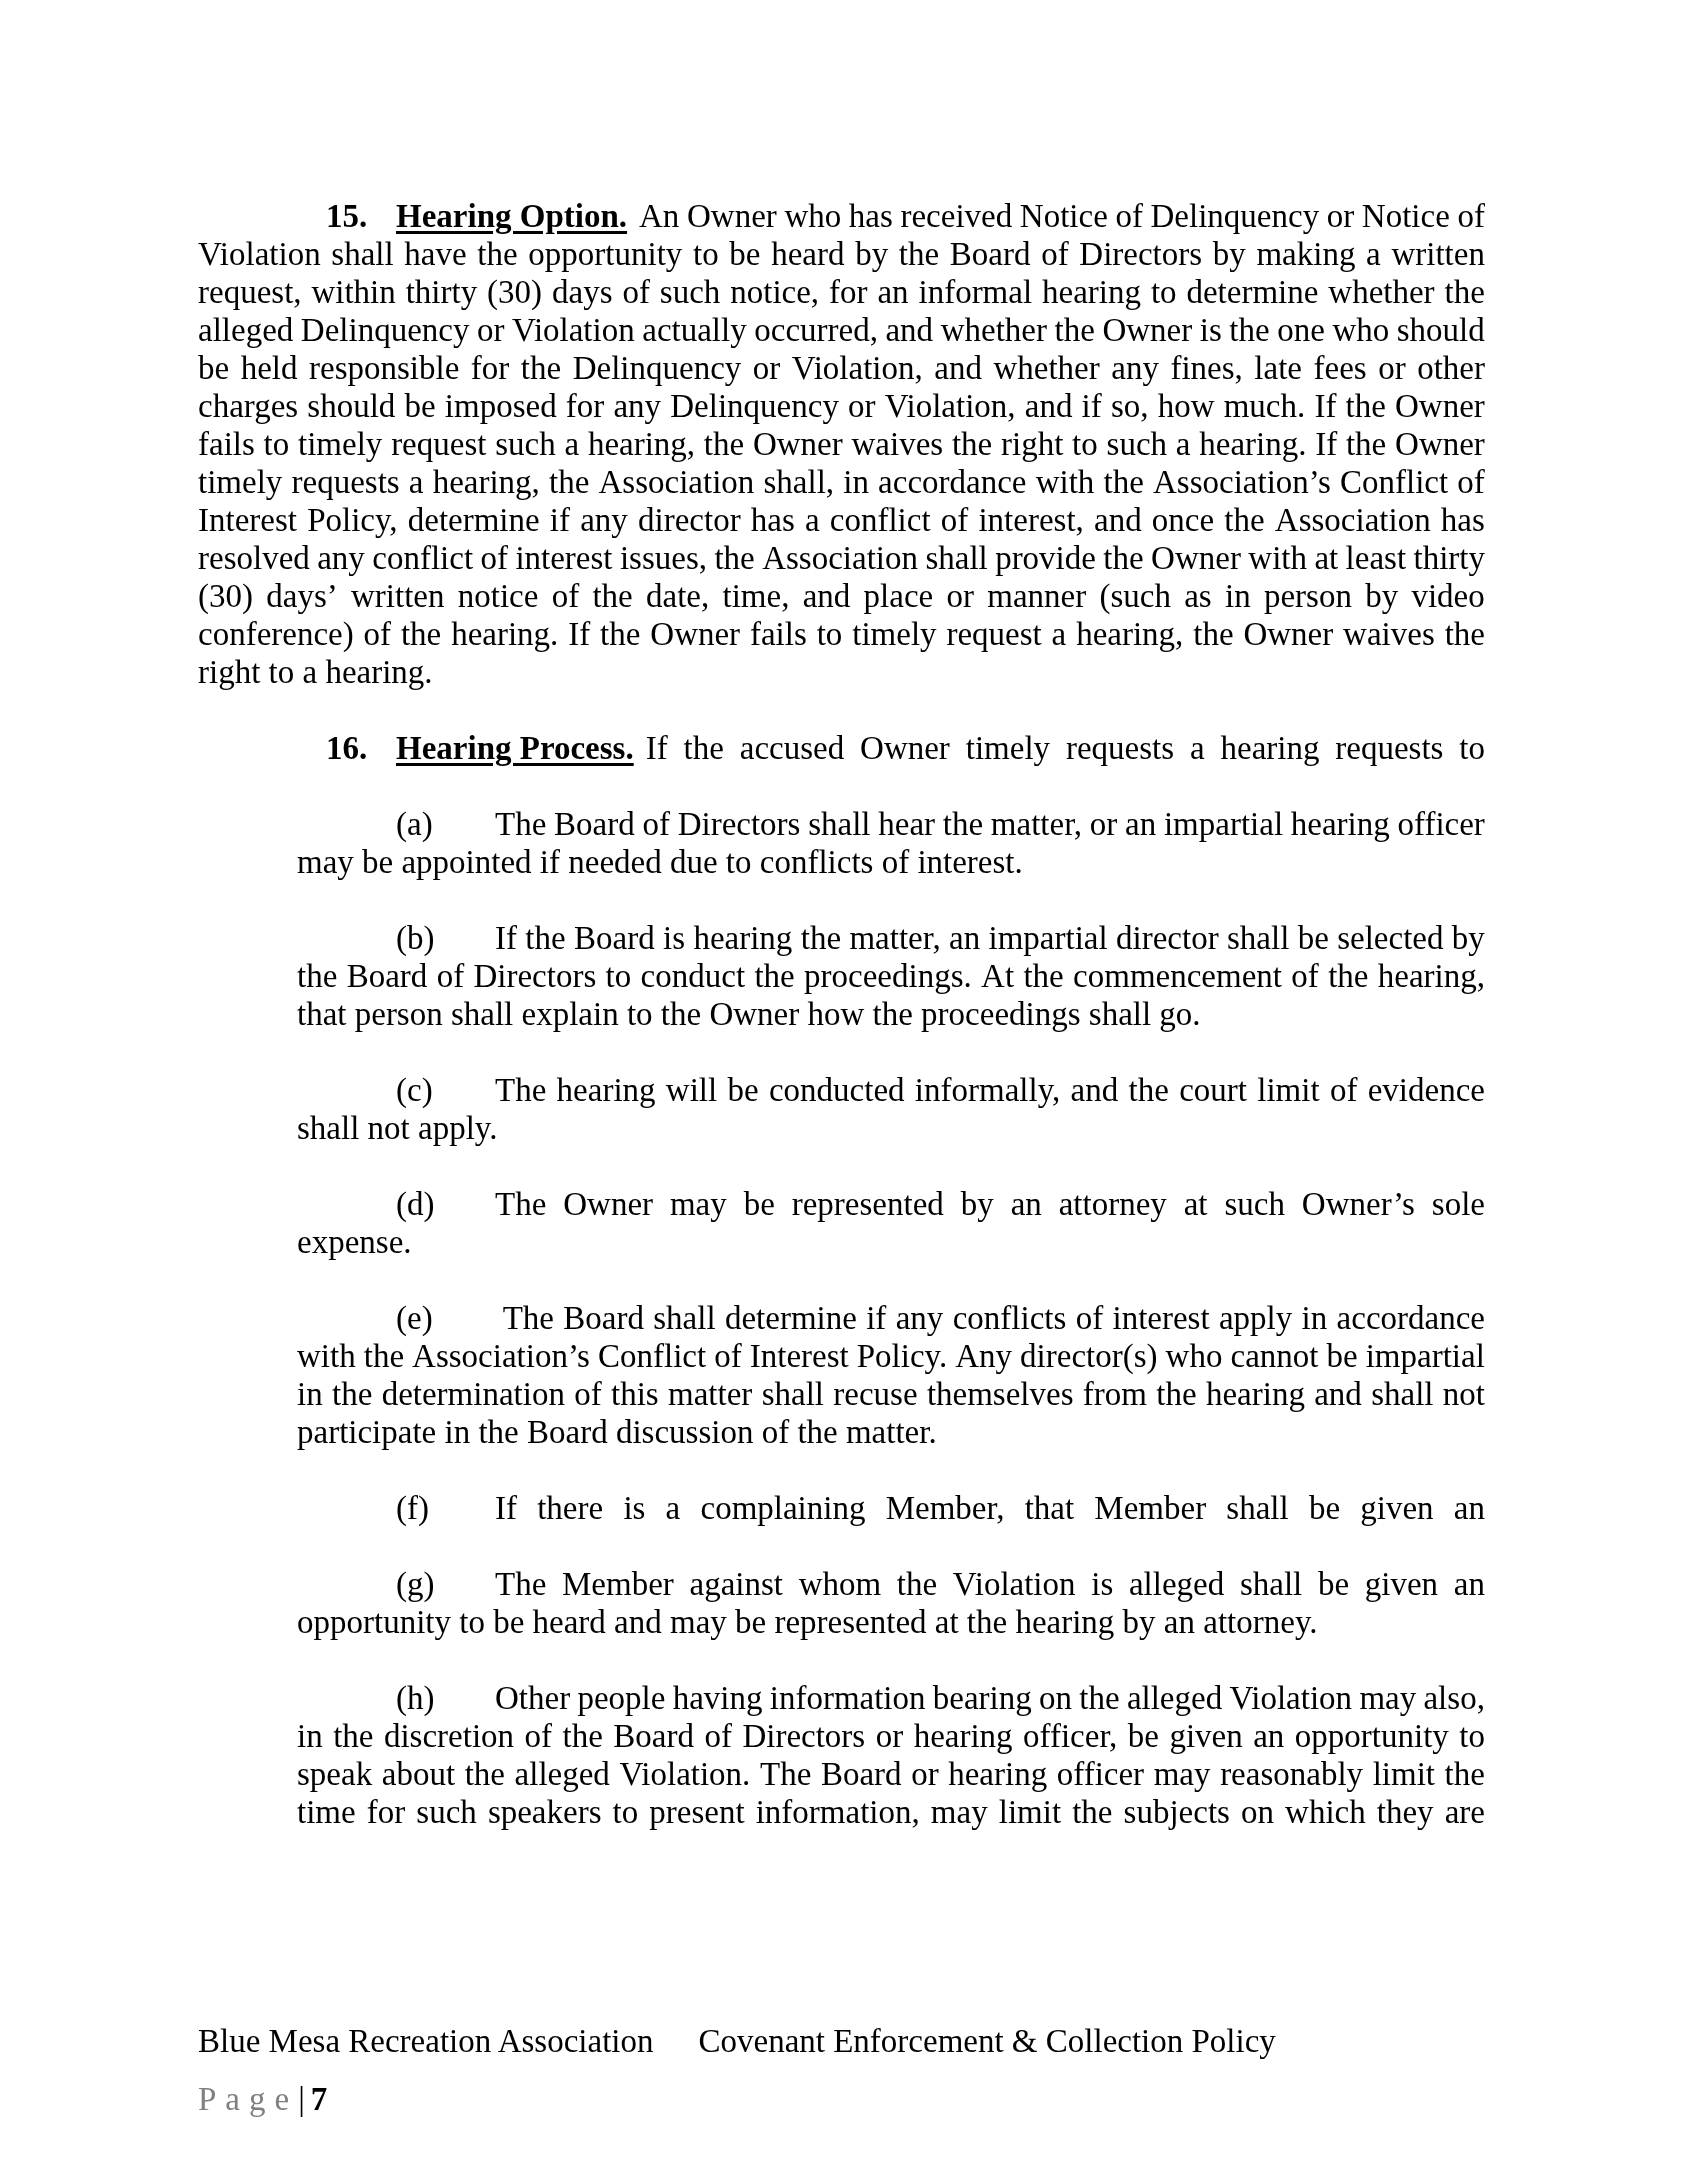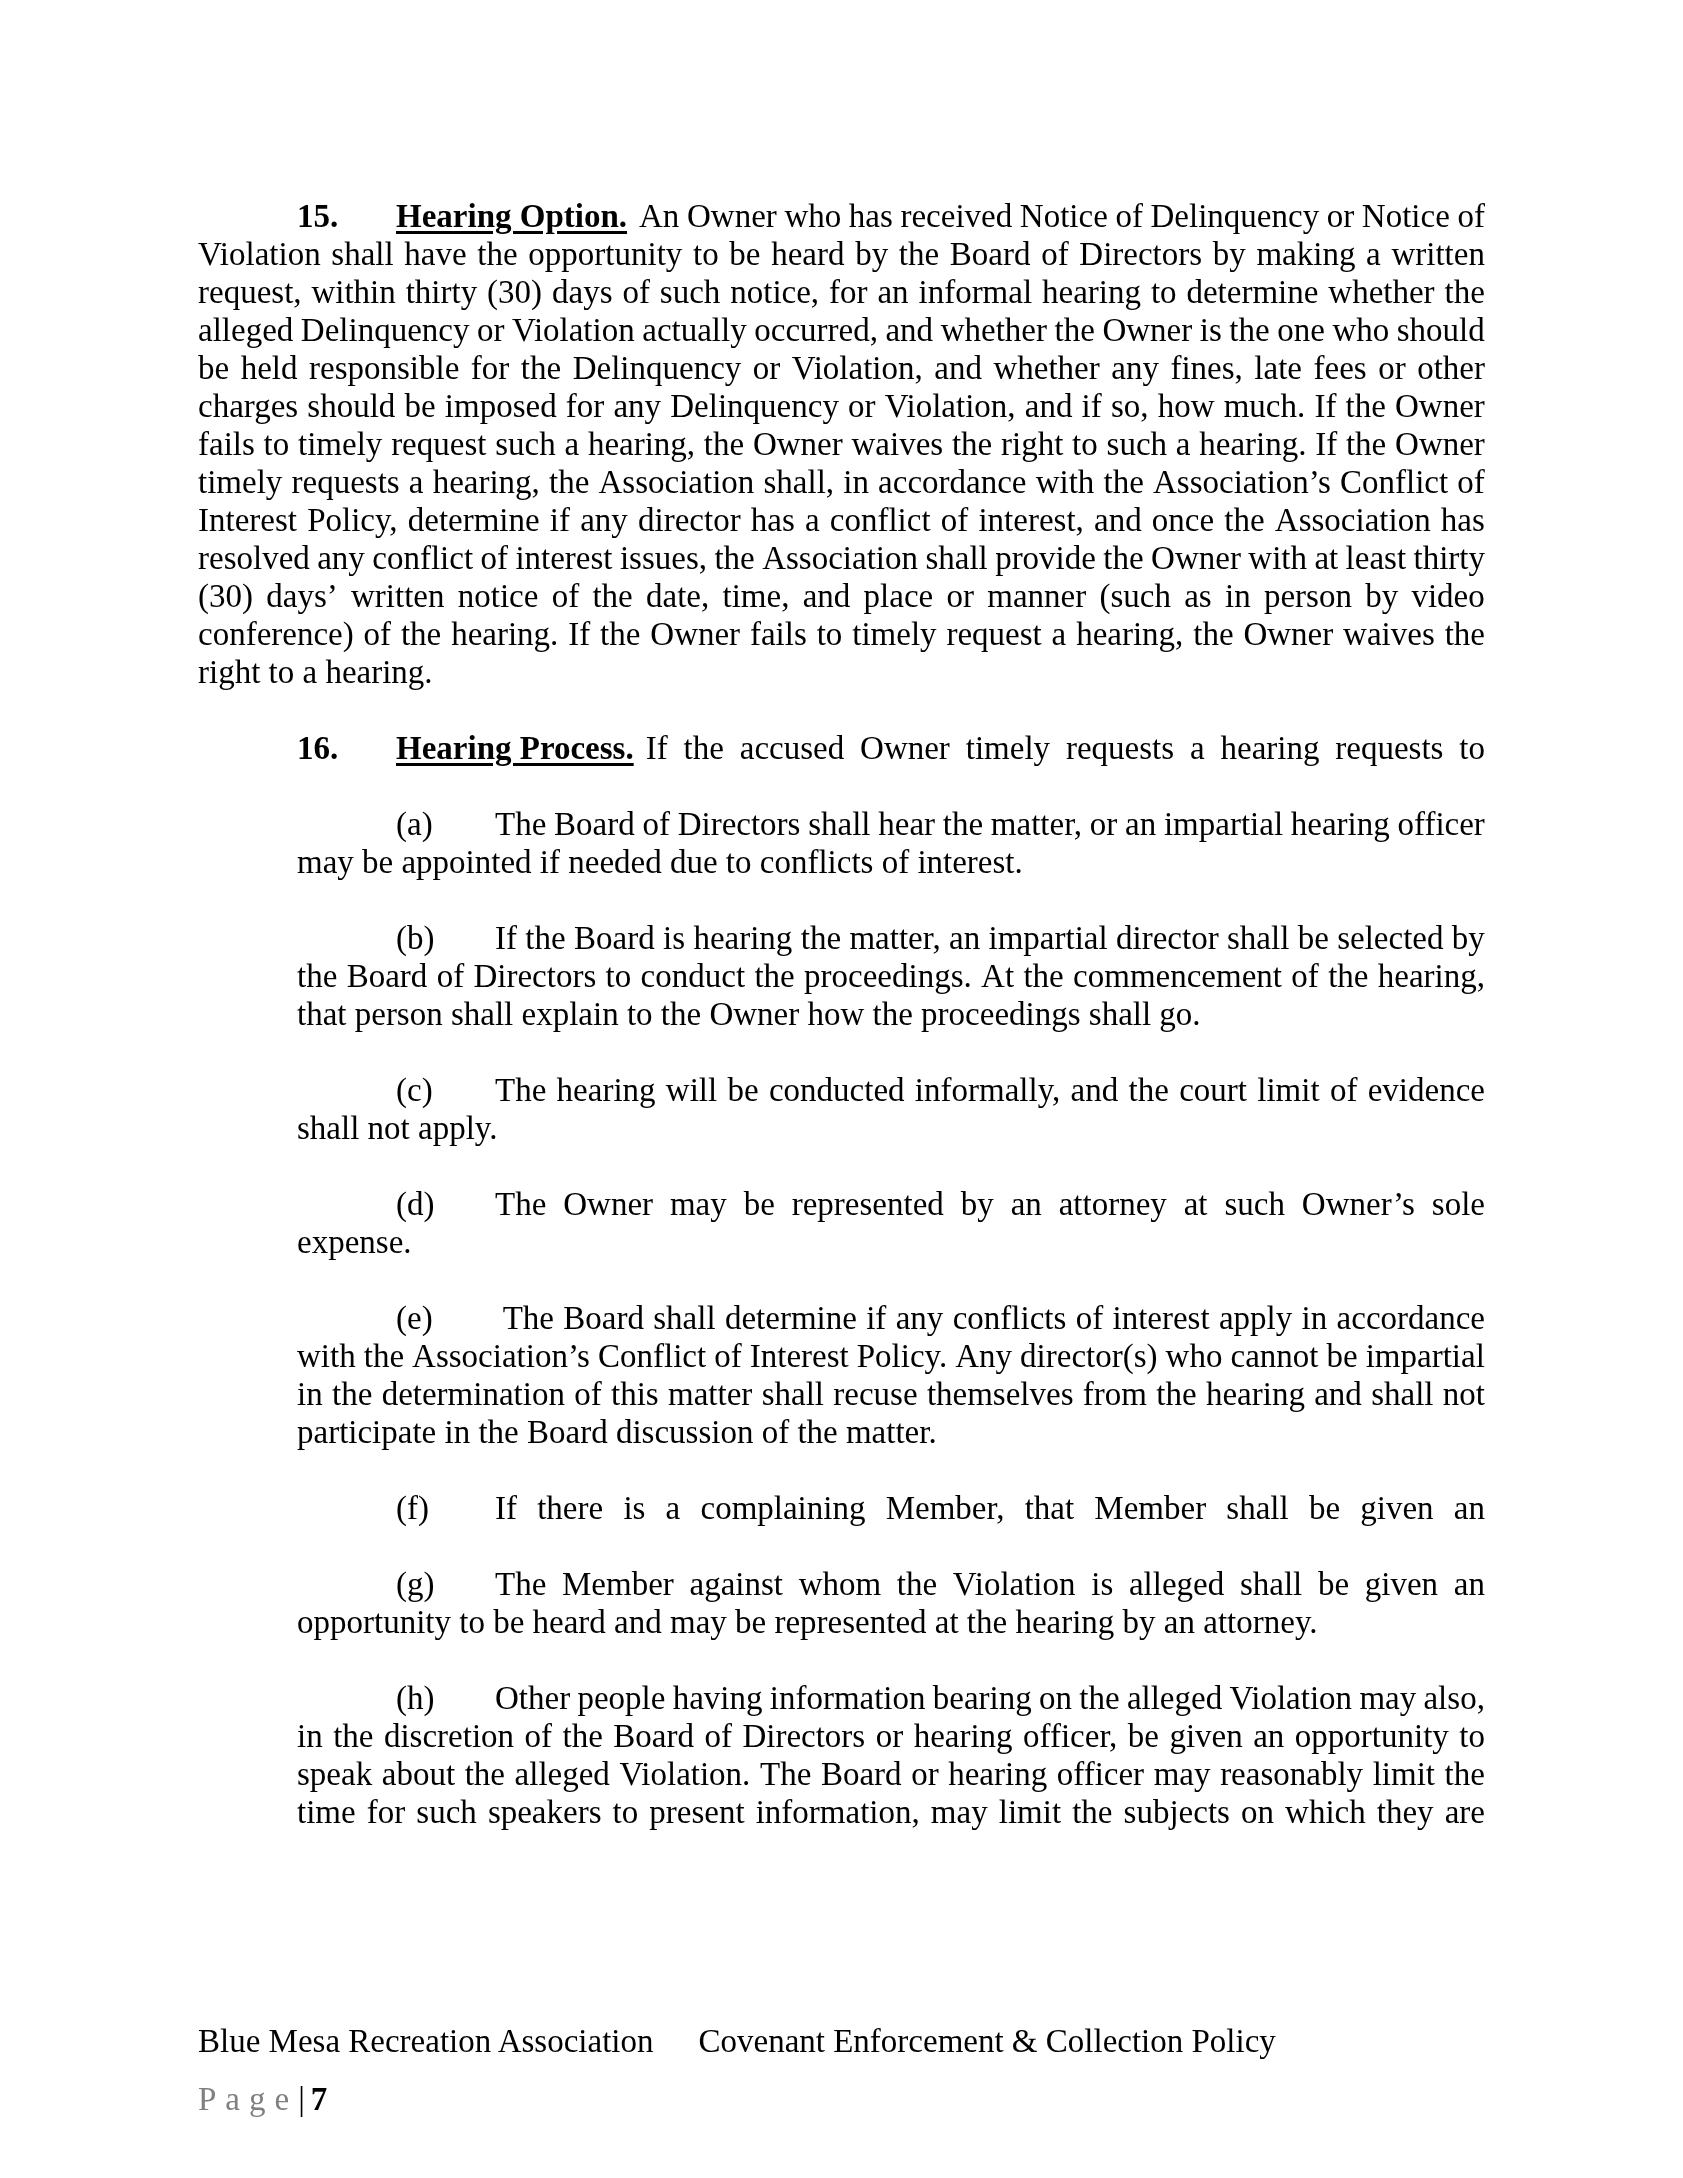--- a/index.html
+++ b/index.html
@@ -6,21 +6,21 @@
   body { width: 1683px; height: 2178px; position: relative; overflow: hidden; }
   .page { position: absolute; left: 0; top: 0; width: 1683px; height: 2178px; background: #fff; }
   .text {
     font-family: "Liberation Serif", "DejaVu Serif", serif;
     font-size: 33px;
     line-height: 38px;
     color: #000;
   }
   .body-block { position: absolute; left: 198px; top: 197px; width: 1287px; }
   .para { margin: 0 0 38px 0; }
-  .num { display: inline-block; width: 99px; font-weight: bold; }
+  .num { display: inline-block; width: 99px; font-weight: bold; text-align: center; }
   .lbl { display: inline-block; width: 99px; }
   .head { font-weight: bold; text-decoration: underline; text-decoration-thickness: 3px; text-underline-offset: 4px; }
   .footer { position: absolute; left: 198px; top: 2002px; width: 1287px; }
   .footer-line { display: block; height: 38px; white-space: nowrap; margin-top: 20px; }
   .footer-gap { display: inline-block; width: 45px; }
   .page-word { color: #808080; letter-spacing: 9px; }
   .page-sep { color: #000; }
   .page-num { font-weight: bold; color: #000; }
   
   .jline { display: flex; justify-content: space-between; white-space: nowrap; height: 38px; }

